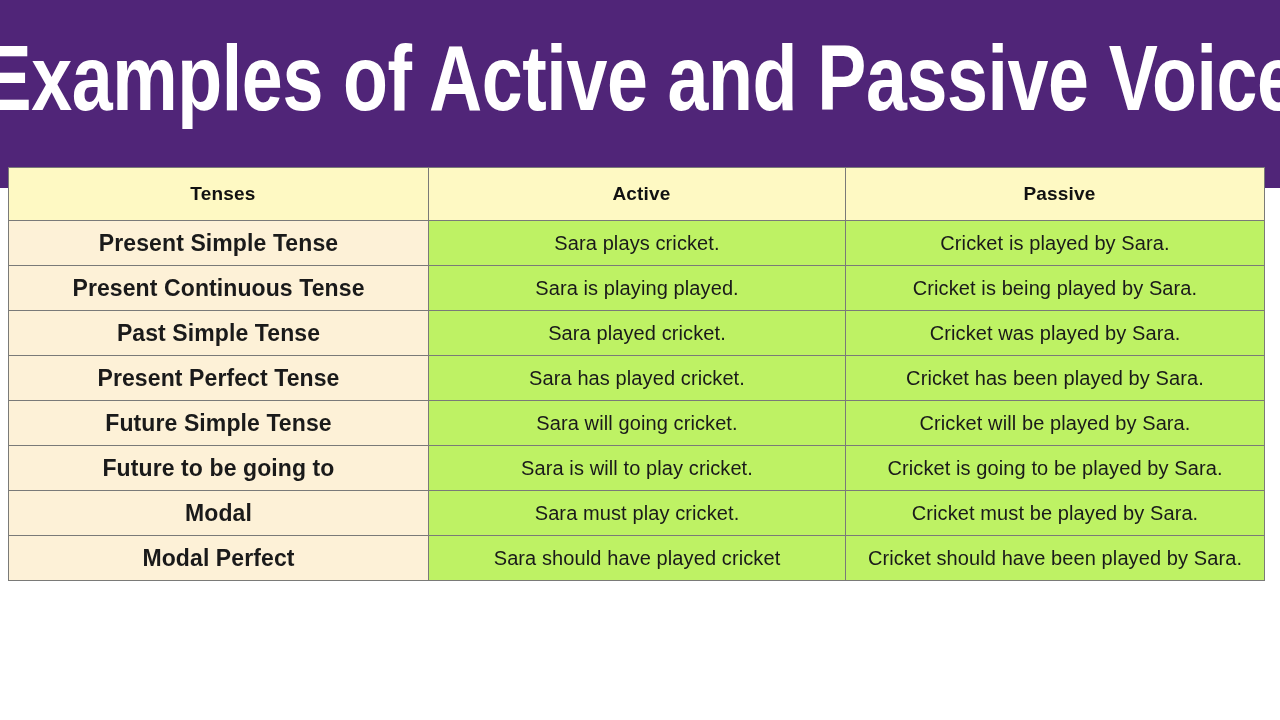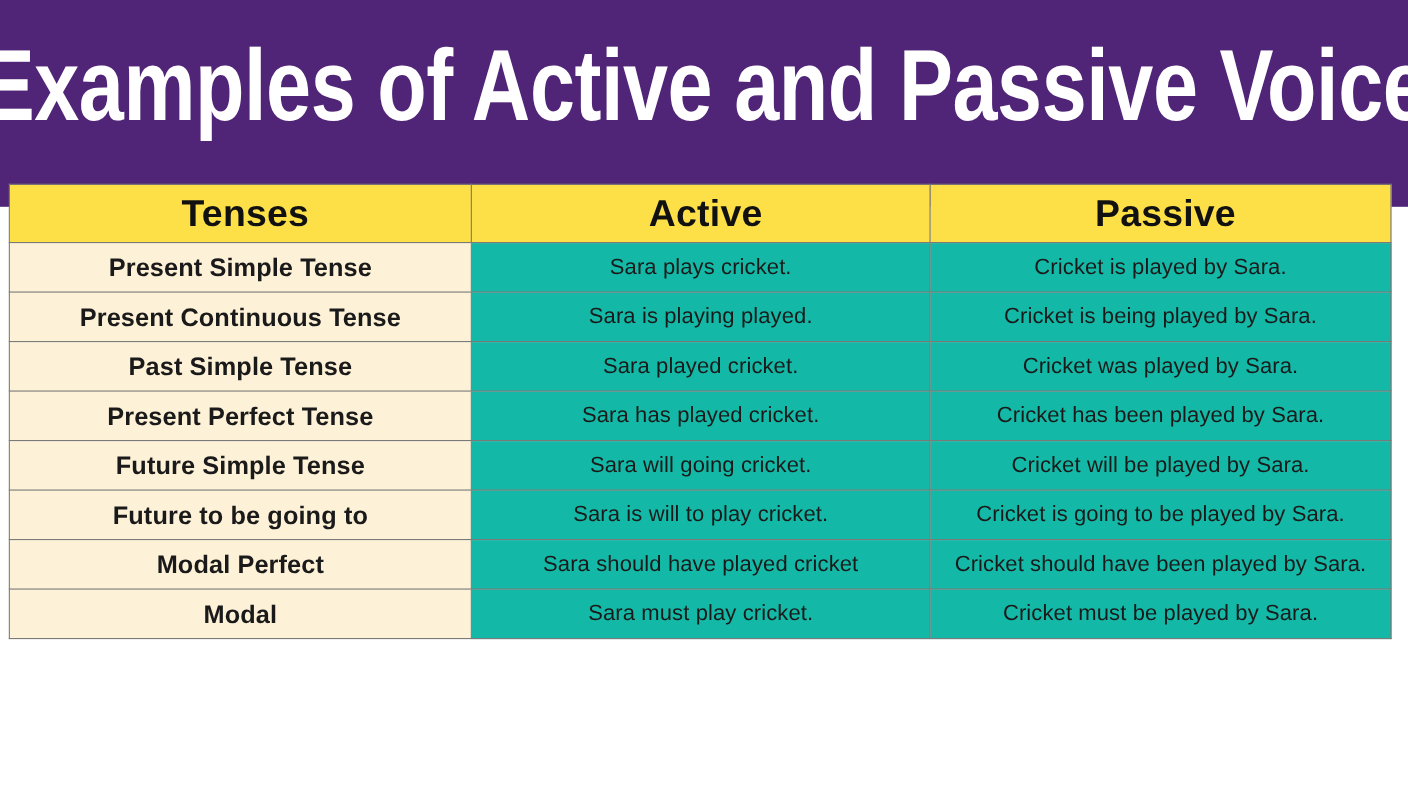--- a/index.html
+++ b/index.html
@@ -66,41 +66,41 @@
   table.voice-table td {
     border: 1px solid #7a7a78;
     padding: 0 6px;
     text-align: center;
     vertical-align: middle;
     box-sizing: border-box;
   }
 
   table.voice-table thead th {
     height: 53px;
-    background: #fde047;
+    background: #fef9c3;
     color: #111111;
     font-family: "Liberation Sans", sans-serif;
     font-weight: bold;
-    font-size: 34px;
+    font-size: 19px;
     letter-spacing: 0.2px;
     padding-left: 15px;
   }
 
   table.voice-table tbody tr { height: 45px; }
 
   td.tense-cell {
     background: #FDF1D7;
     color: #1a1a1a;
     font-family: "Liberation Sans Narrow", "Liberation Sans", sans-serif;
     font-weight: bold;
     font-size: 23px;
     letter-spacing: 0.1px;
   }
   td.voice-cell {
-    background: #14b8a6;
+    background: #bef264;
     color: #1a1a1a;
     font-family: "Liberation Sans Narrow", "Liberation Sans", sans-serif;
     font-weight: normal;
     font-size: 20px;
     letter-spacing: 0.1px;
   }
 </style>
 </head>
 <body>
 
@@ -147,24 +147,24 @@
         <td class="tense-cell">Future Simple Tense</td>
         <td class="voice-cell">Sara will going cricket.</td>
         <td class="voice-cell">Cricket will be played by Sara.</td>
       </tr>
       <tr>
         <td class="tense-cell">Future to be going to</td>
         <td class="voice-cell">Sara is will to play cricket.</td>
         <td class="voice-cell">Cricket is going to be played by Sara.</td>
       </tr>
       <tr>
+        <td class="tense-cell">Modal</td>
+        <td class="voice-cell">Sara must play cricket.</td>
+        <td class="voice-cell">Cricket must be played by Sara.</td>
+      </tr>
+      <tr>
         <td class="tense-cell">Modal Perfect</td>
         <td class="voice-cell">Sara should have played cricket</td>
         <td class="voice-cell">Cricket should have been played by Sara.</td>
-      </tr>
-      <tr>
-        <td class="tense-cell">Modal</td>
-        <td class="voice-cell">Sara must play cricket.</td>
-        <td class="voice-cell">Cricket must be played by Sara.</td>
       </tr>
     </tbody>
   </table>
 </div>
 
 </body></html>

